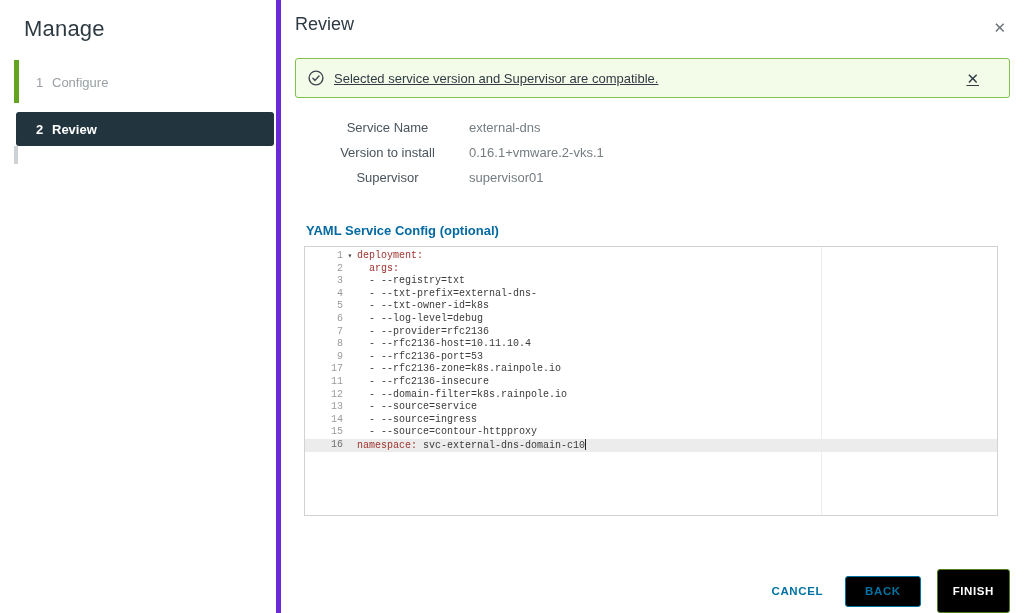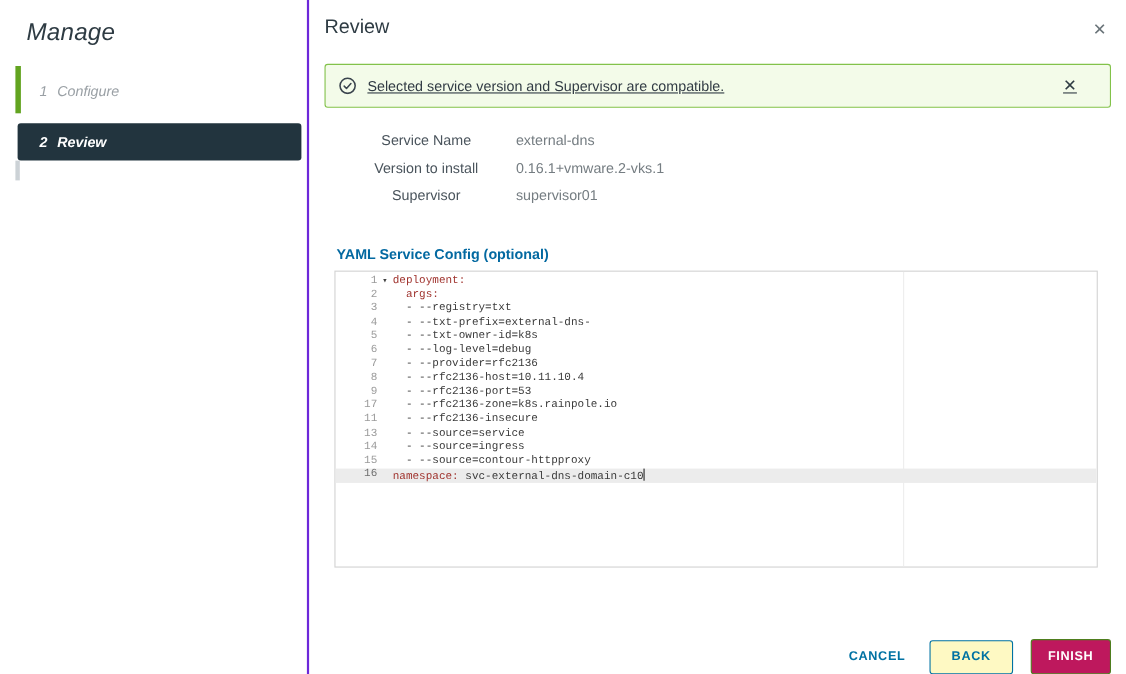--- a/index.html
+++ b/index.html
@@ -1,21 +1,21 @@
 <!DOCTYPE html>
 <html><head>
 <meta charset="utf-8">
 <style>
   * { margin:0; padding:0; box-sizing:border-box; }
   html,body { width:1024px; height:613px; background:#fff; overflow:hidden;
     font-family:"Liberation Sans", sans-serif; color:#313b44; }
   .app { display:flex; width:1024px; height:613px; }
 
   
-  .sidebar { width:281px; height:613px; border-right:2px solid #6d28d9; flex:0 0 281px;font-style:italic; }
+  .sidebar { width:281px; height:613px; border-right:5px solid #6d28d9; flex:0 0 281px; }
   .sidebar-title { font-size:22px; font-weight:500; color:#2e3b43; margin:16px 0 0 24px; letter-spacing:0.2px; }
   .steps { margin-top:18px; }
   .step-row { position:relative; margin-left:14px; width:260px; height:45px;
     display:flex; align-items:center; font-size:13px; color:#9aa0a5; cursor:pointer; }
   .step-rail { position:absolute; left:0; top:0; bottom:2px; width:5px; background:#62a420; }
   .step-num { width:16px; margin-left:22px; }
   .step-row.active { margin-left:16px; width:258px; height:34px; margin-top:7px;
     background:#22343e; border-radius:3px; color:#fff; font-weight:bold; }
   .step-row.active .step-num { margin-left:20px; }
   .rail-stub { width:4px; height:18px; background:#ccd2d6; margin-left:14px; }
@@ -55,24 +55,24 @@
   .codetxt { flex:1; }
   .tok-key { color:#a0342f; }
   .tok-plain { color:#3b3b3b; }
   .caret { display:inline-block; width:1px; height:11px; background:#222; vertical-align:-2px; }
 
   
   .footer { position:absolute; right:14px; bottom:0; display:flex; align-items:center; }
   .btn { font-family:"Liberation Sans", sans-serif; font-size:11.5px; font-weight:600;
     letter-spacing:0.6px; border-radius:3px; cursor:pointer; }
   .btn-link { background:none; border:none; color:#0072a3; padding:8px 6px; margin-right:16px; }
-  .btn-outline { background:#fef9c3; border:1px solid #0072a3; color:#0072a3;
+  .btn-outline { background:#000000; border:1px solid #0072a3; color:#0072a3;
     height:31px; padding:0 19px; margin-right:16px; }
-  .btn-primary { background:#be185d; border:1px solid #4e7e1e; color:#fff;
-    height:32px; padding:0 15px; }
+  .btn-primary { background:#000000; border:1px solid #4e7e1e; color:#fff;
+    height:44px; padding:0 15px; }
 </style>
 </head>
 <body>
 
 <div class="app">
 
   <aside class="sidebar">
     <div class="sidebar-title">Manage</div>
     <div class="steps">
       <div class="step-row">
@@ -132,20 +132,21 @@
           <div class="crow"><span class="ln">2</span><span class="fold"></span><span class="codetxt"><span class="tok-plain">  </span><span class="tok-key">args:</span></span></div>
           <div class="crow"><span class="ln">3</span><span class="fold"></span><span class="codetxt"><span class="tok-plain">  - --registry=txt</span></span></div>
           <div class="crow"><span class="ln">4</span><span class="fold"></span><span class="codetxt"><span class="tok-plain">  - --txt-prefix=external-dns-</span></span></div>
           <div class="crow"><span class="ln">5</span><span class="fold"></span><span class="codetxt"><span class="tok-plain">  - --txt-owner-id=k8s</span></span></div>
           <div class="crow"><span class="ln">6</span><span class="fold"></span><span class="codetxt"><span class="tok-plain">  - --log-level=debug</span></span></div>
           <div class="crow"><span class="ln">7</span><span class="fold"></span><span class="codetxt"><span class="tok-plain">  - --provider=rfc2136</span></span></div>
           <div class="crow"><span class="ln">8</span><span class="fold"></span><span class="codetxt"><span class="tok-plain">  - --rfc2136-host=10.11.10.4</span></span></div>
           <div class="crow"><span class="ln">9</span><span class="fold"></span><span class="codetxt"><span class="tok-plain">  - --rfc2136-port=53</span></span></div>
           <div class="crow"><span class="ln">17</span><span class="fold"></span><span class="codetxt"><span class="tok-plain">  - --rfc2136-zone=k8s.rainpole.io</span></span></div>
           <div class="crow"><span class="ln">11</span><span class="fold"></span><span class="codetxt"><span class="tok-plain">  - --rfc2136-insecure</span></span></div>
+          <div class="crow"><span class="ln">12</span><span class="fold"></span><span class="codetxt"><span class="tok-plain">  - --domain-filter=k8s.rainpole.io</span></span></div>
           <div class="crow"><span class="ln">13</span><span class="fold"></span><span class="codetxt"><span class="tok-plain">  - --source=service</span></span></div>
           <div class="crow"><span class="ln">14</span><span class="fold"></span><span class="codetxt"><span class="tok-plain">  - --source=ingress</span></span></div>
           <div class="crow"><span class="ln">15</span><span class="fold"></span><span class="codetxt"><span class="tok-plain">  - --source=contour-httpproxy</span></span></div>
           <div class="crow cur"><span class="ln">16</span><span class="fold"></span><span class="codetxt"><span class="tok-key">namespace:</span><span class="tok-plain"> svc-external-dns-domain-c10</span><span class="caret"></span></span></div>
         </div>
     </div>
 
     <div class="footer">
       <button class="btn btn-link">CANCEL</button>
       <button class="btn btn-outline">BACK</button>

